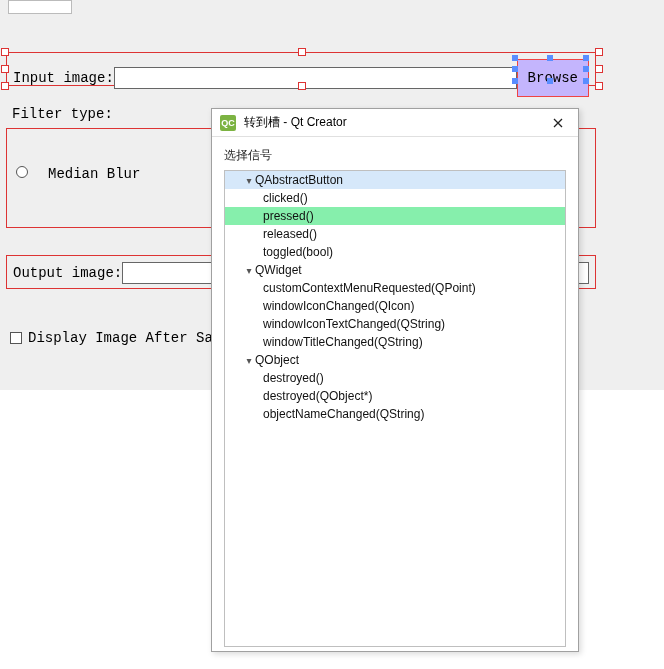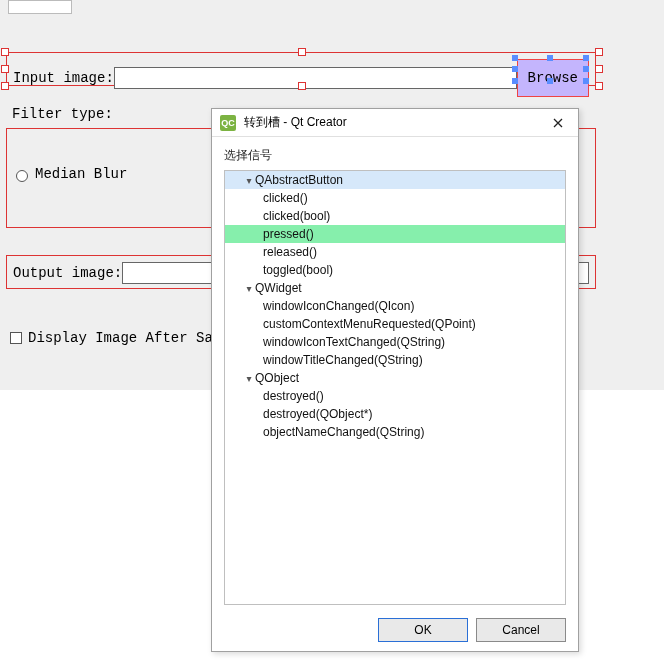--- a/index.html
+++ b/index.html
@@ -18,21 +18,21 @@
   .red-outline { position: absolute; border: 1px solid #d33; }
 
   .input-row { display: flex; align-items: center; }
   .textfield {
     flex: 1; height: 22px; background: #fff; border: 1px solid #666; outline: none; padding: 0 3px;
   }
   .browse-btn {
     height: 38px; padding: 0 10px; background: #c4b5fd; border: 1px solid #ef4444; cursor: default;
   }
 
-  .radio-row { display: inline-flex; align-items: flex-end; gap: 7px; position: absolute; }
+  .radio-row { display: inline-flex; align-items: flex-start; gap: 20px; position: absolute; }
   .radio-dot { width: 12px; height: 12px; border: 1px solid #555; border-radius: 50%; background: #fff; }
 
   .checkbox-row { display: inline-flex; align-items: center; gap: 6px; position: absolute; }
   .checkbox-box { width: 12px; height: 12px; border: 1px solid #555; background: #fff; }
 
   .dialog {
     position: absolute; left: 211px; top: 108px; width: 368px; height: 544px;
     background: #fff; border: 1px solid #a0a0a0; box-shadow: 2px 2px 6px rgba(0,0,0,.15);
     display: flex; flex-direction: column; z-index: 10;
   }
@@ -142,41 +142,38 @@
     <div class="section-label">选择信号</div>
 
     <div class="tree" id="signal-tree">
         <div class="tree-row tree-group indent-1 sel-group">
           <span class="twisty">▾</span>
           <span>QAbstractButton</span>
         </div>
         <div class="tree-row indent-child">
           <span>clicked()</span>
         </div>
-        <div class="tree-row indent-child">
-          <span>clicked(bool)</span>
-        </div>
         <div class="tree-row indent-child sel-item">
           <span>pressed()</span>
         </div>
         <div class="tree-row indent-child">
           <span>released()</span>
         </div>
         <div class="tree-row indent-child">
           <span>toggled(bool)</span>
         </div>
         <div class="tree-row tree-group indent-1">
           <span class="twisty">▾</span>
           <span>QWidget</span>
         </div>
         <div class="tree-row indent-child">
-          <span>windowIconChanged(QIcon)</span>
+          <span>customContextMenuRequested(QPoint)</span>
         </div>
         <div class="tree-row indent-child">
-          <span>customContextMenuRequested(QPoint)</span>
+          <span>windowIconChanged(QIcon)</span>
         </div>
         <div class="tree-row indent-child">
           <span>windowIconTextChanged(QString)</span>
         </div>
         <div class="tree-row indent-child">
           <span>windowTitleChanged(QString)</span>
         </div>
         <div class="tree-row tree-group indent-1">
           <span class="twisty">▾</span>
           <span>QObject</span>
@@ -186,17 +183,13 @@
         </div>
         <div class="tree-row indent-child">
           <span>destroyed(QObject*)</span>
         </div>
         <div class="tree-row indent-child">
           <span>objectNameChanged(QString)</span>
         </div>
       </div>
   </div>
 
-  <div class="button-bar">
-    <button class="dlg-btn primary">OK</button>
-    <button class="dlg-btn">Cancel</button>
-  </div>
 </div>
 
 </body></html>

